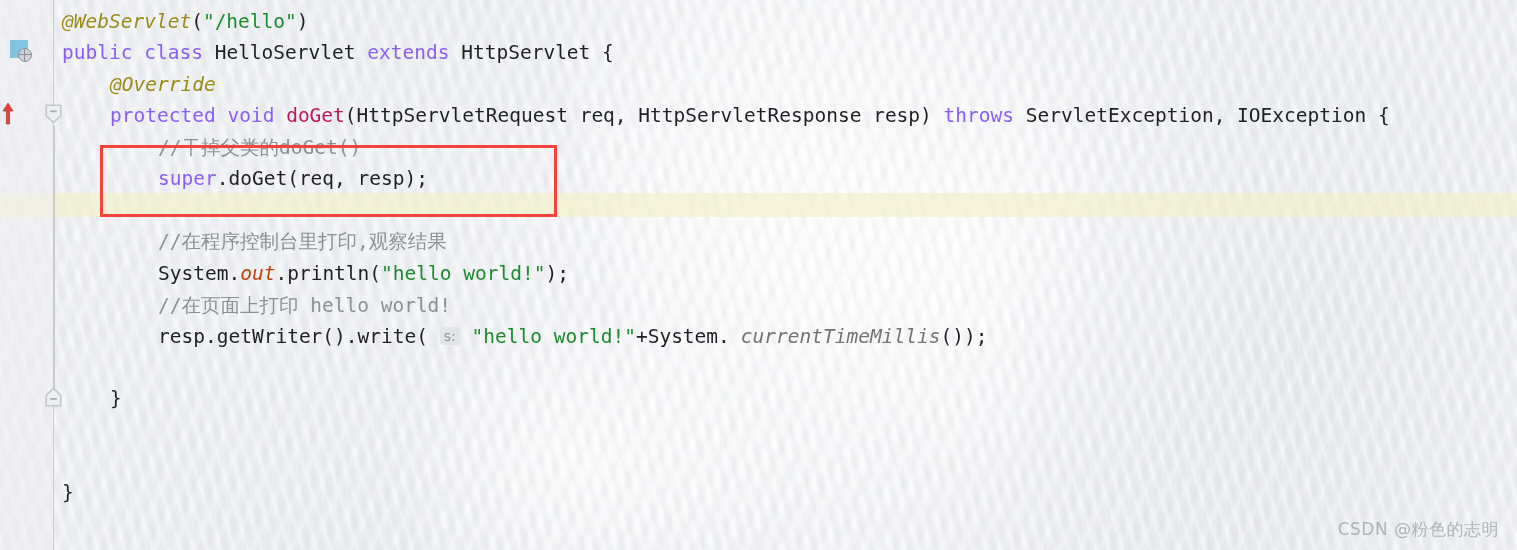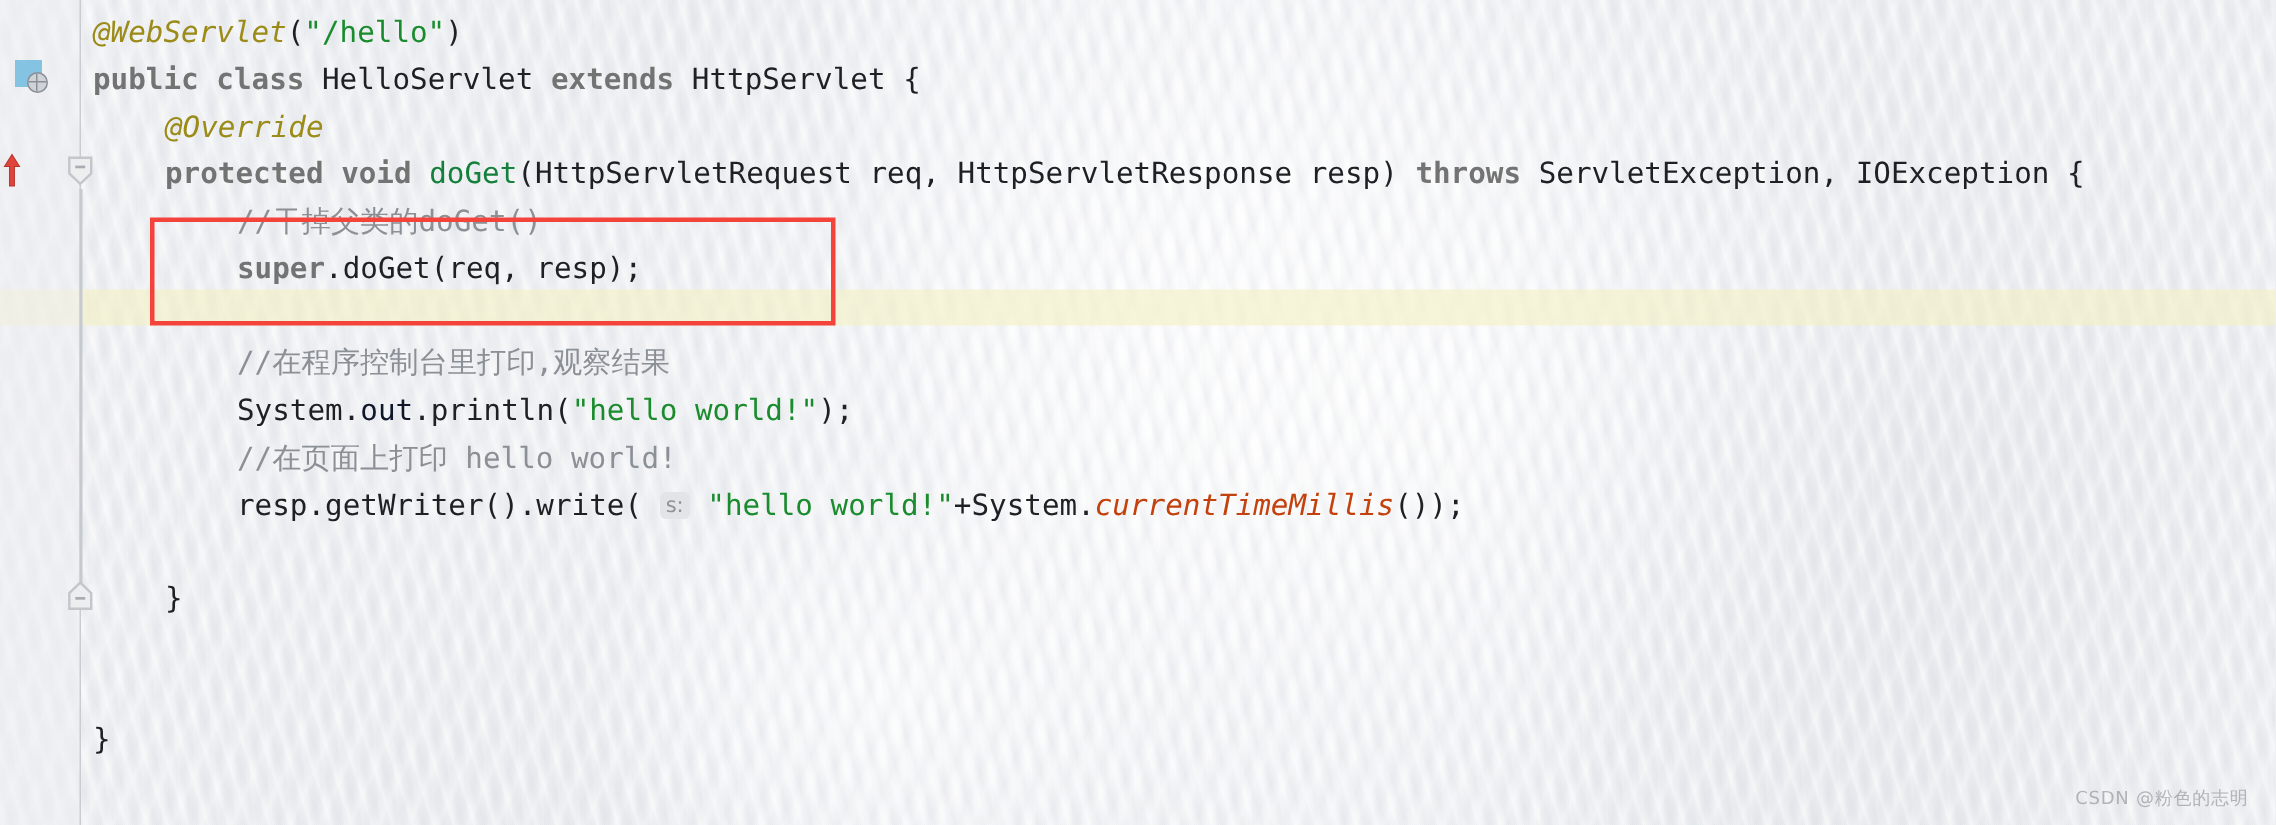--- a/index.html
+++ b/index.html
@@ -167,47 +167,47 @@
     line-height: 32px;
     white-space: pre;
     color: #1f2023;
   }
   .ln {
     position: absolute;
     left: 62px;
     height: 32px;
     white-space: pre;
   }
-  .kw      { color: #737373; font-weight: bold; }
+  .kw      { color: #8b5cf6; }
   .anno    { color: #9b8b18; font-style: italic; }
   .str     { color: #1a8c2e; }
   .cmt     { color: #8b9096; }
-  .mth     { color: #15803d; }
-  .stat    { color: #0f172a; }
-  .stat-m  { color: #c2410c; font-style: italic; }
+  .mth     { color: #be185d; }
+  .stat    { color: #c2410c; font-style: italic; }
+  .stat-m  { color: #737373; font-style: italic; margin-left: 11px; }
   .plain   { color: #1f2023; }
 
   .hint {
     display: inline-block;
     background: #e2e4e7;
     color: #8e9297;
     font-size: 14px;
     font-family: "DejaVu Sans", sans-serif;
     border-radius: 4px;
     padding: 0 4px;
     line-height: 18px;
     vertical-align: 2px;
   }
 
   
   #watermark {
     position: absolute;
     right: 18px; bottom: 9px;
     font-family: "DejaVu Sans", sans-serif;
-    font-size: 12px;
+    font-size: 17px;
     color: rgba(150,154,160,0.70);
     letter-spacing: 0.5px;
     user-select: none;
   }
 </style>
 </head>
 <body>
 
 <div id="screen">
 

